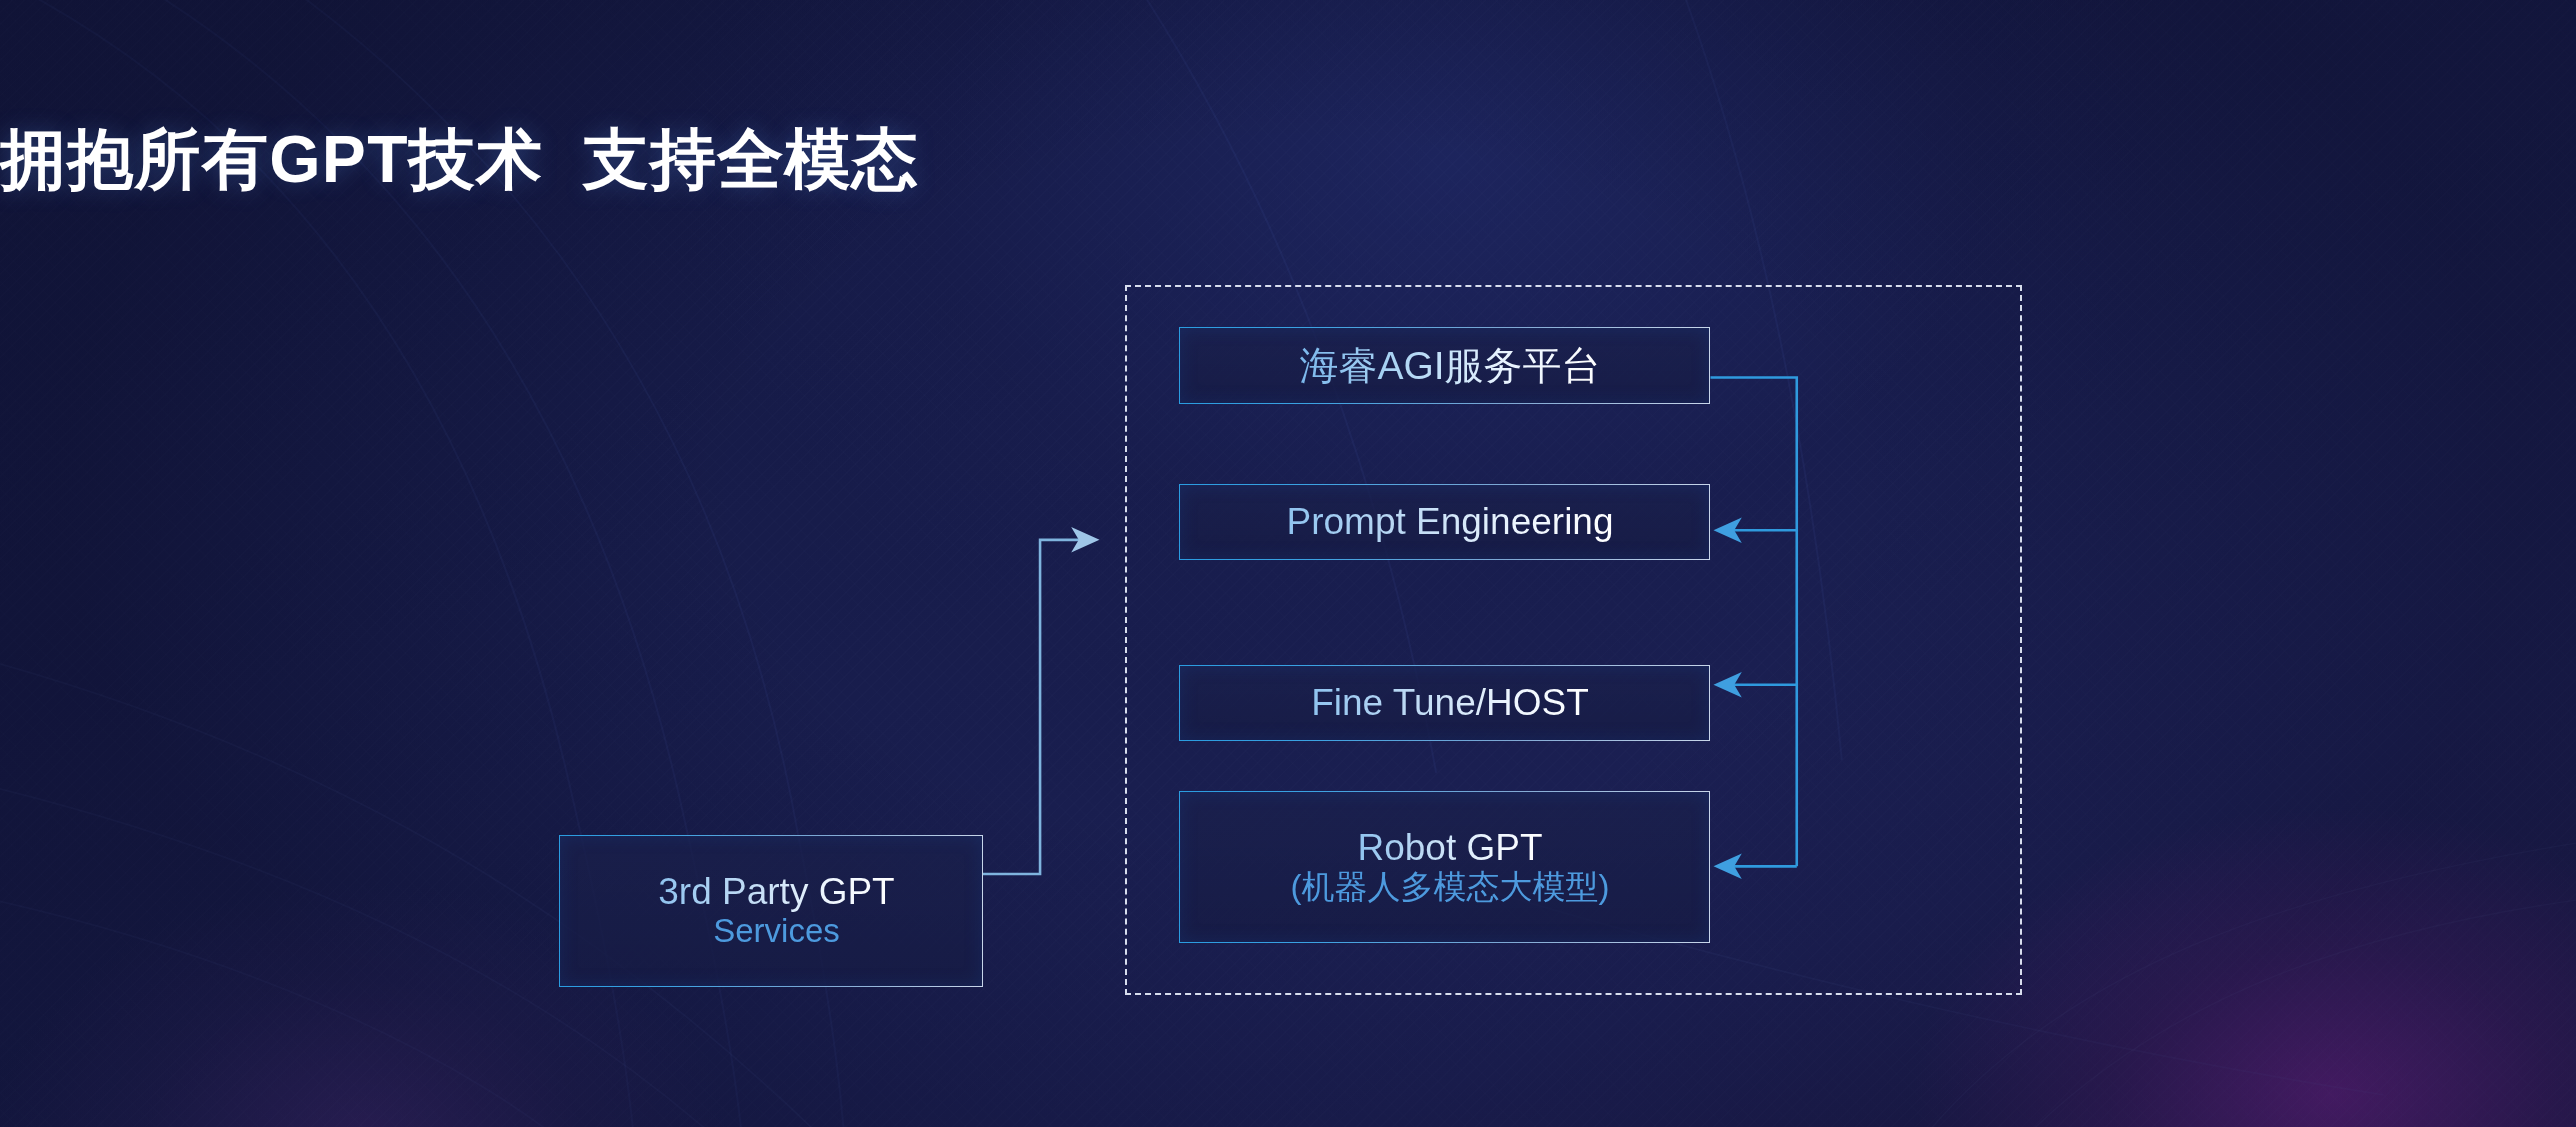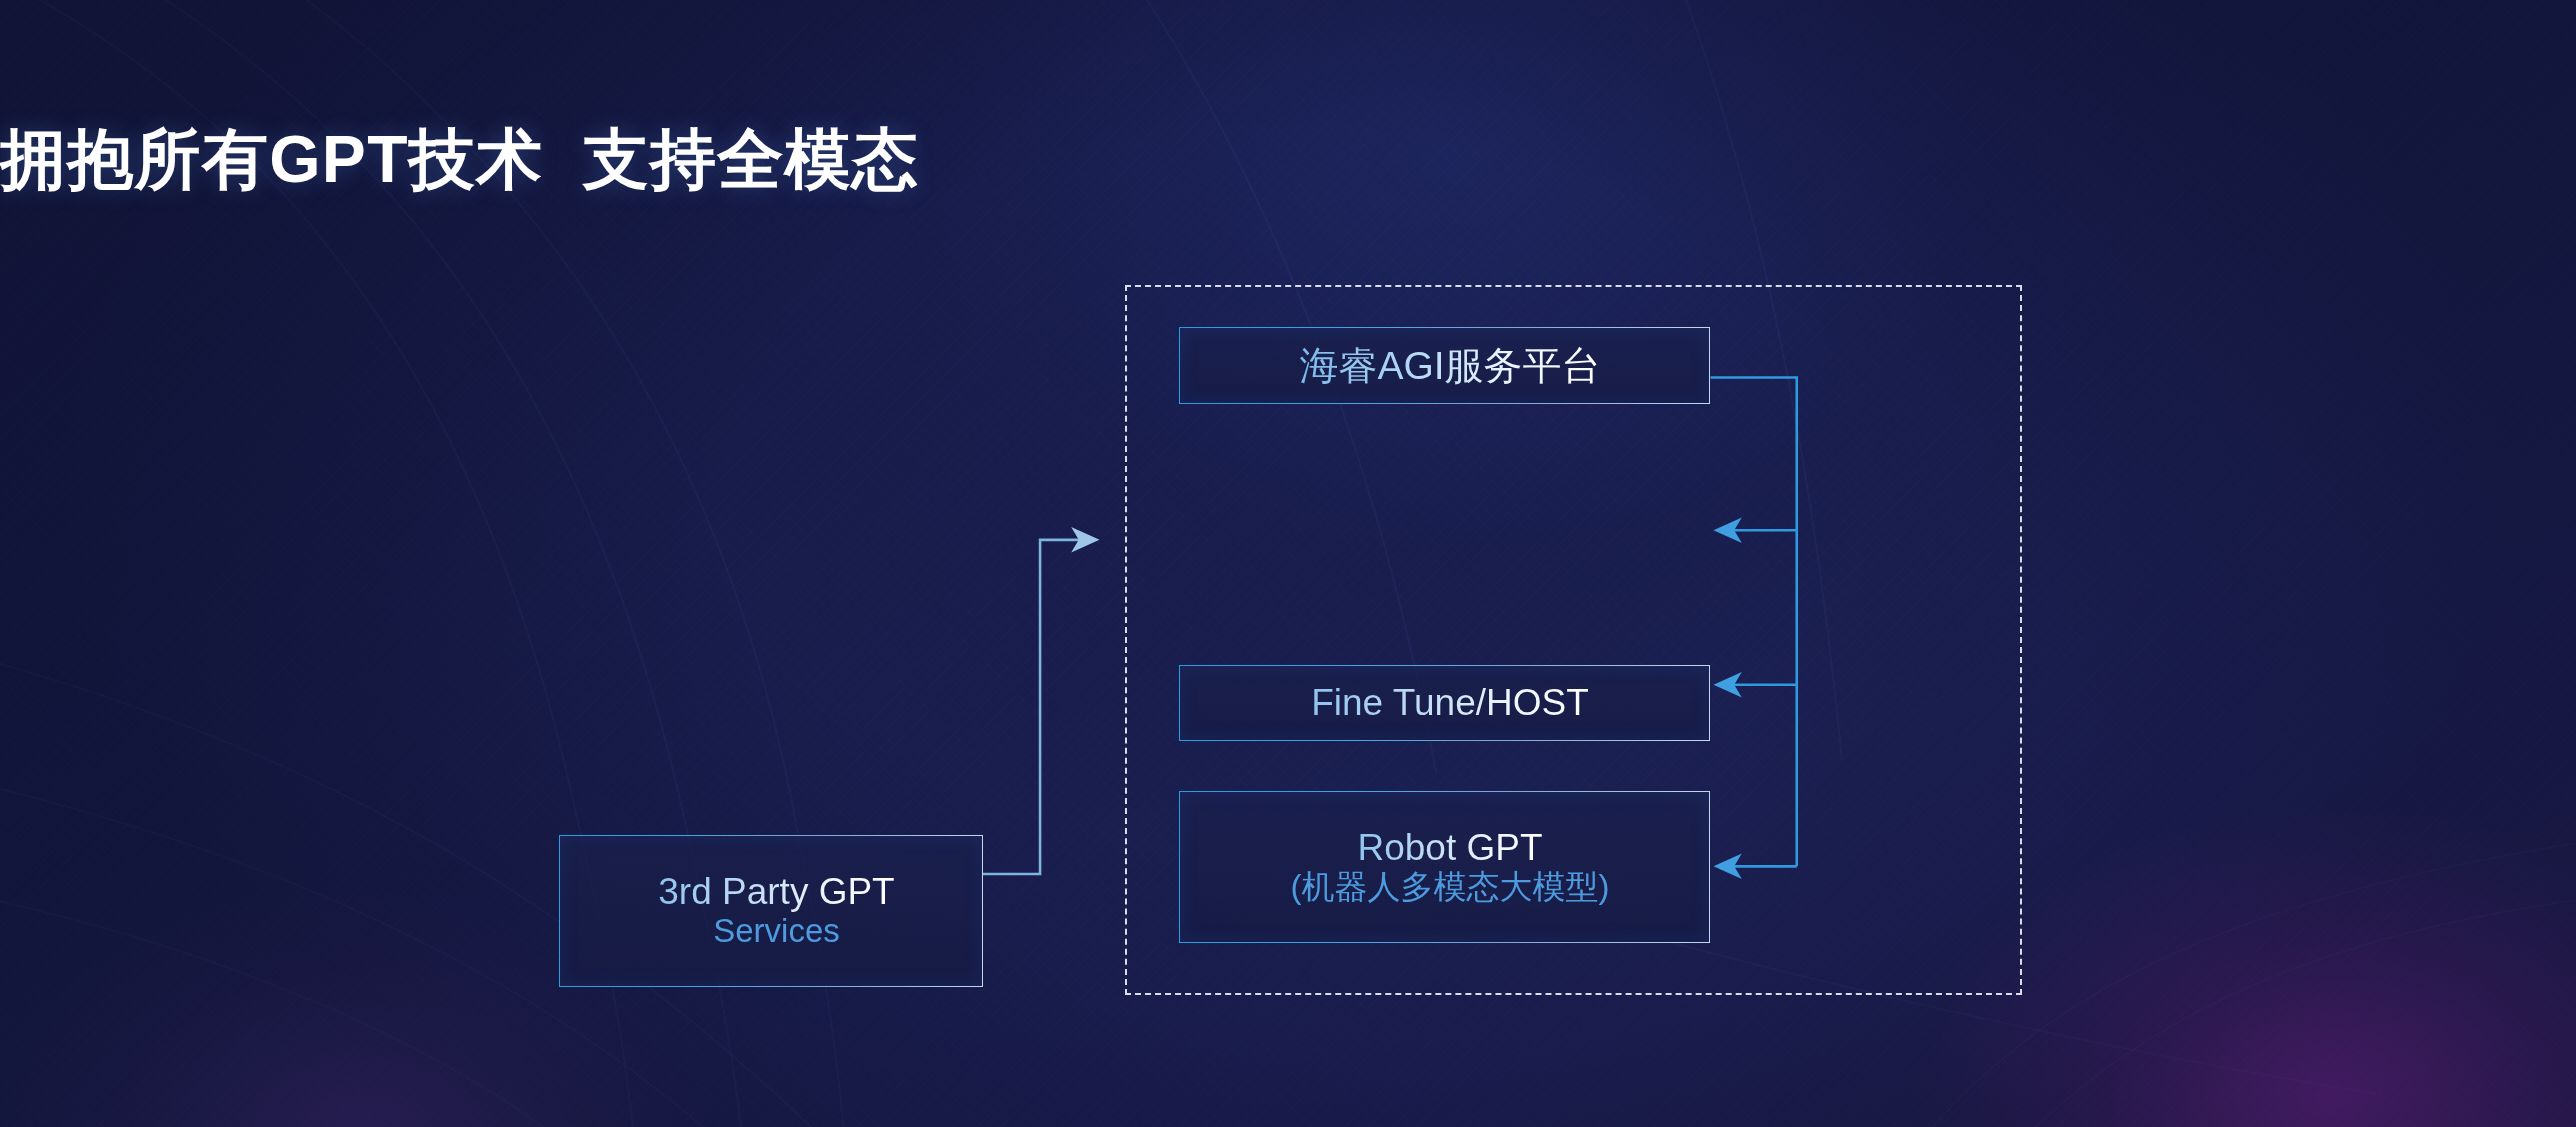--- a/index.html
+++ b/index.html
@@ -153,20 +153,23 @@
       <path d="M 2790 823 L 2668 823" fill="none" stroke="#2f9ade" stroke-width="4" marker-end="url(#ah-left)"></path>
       <path d="M 2790 1063 L 2668 1063" fill="none" stroke="#2f9ade" stroke-width="4" marker-end="url(#ah-left)"></path>
       <path d="M 2790 1345 L 2668 1345" fill="none" stroke="#2f9ade" stroke-width="4" marker-end="url(#ah-left)"></path>
     </g>
   </svg>
 
   <div class="card cn" id="card-agi">
     <div class="l1">海睿AGI服务平台</div>
   </div>
 
+  <div class="card" id="card-prompt">
+    <div class="l1">Prompt Engineering</div>
+  </div>
 
   <div class="card" id="card-ft">
     <div class="l1">Fine Tune/HOST</div>
   </div>
 
   <div class="card" id="card-robot">
     <div class="l1">Robot GPT</div>
     <div class="l2">(机器人多模态大模型)</div>
   </div>
 

